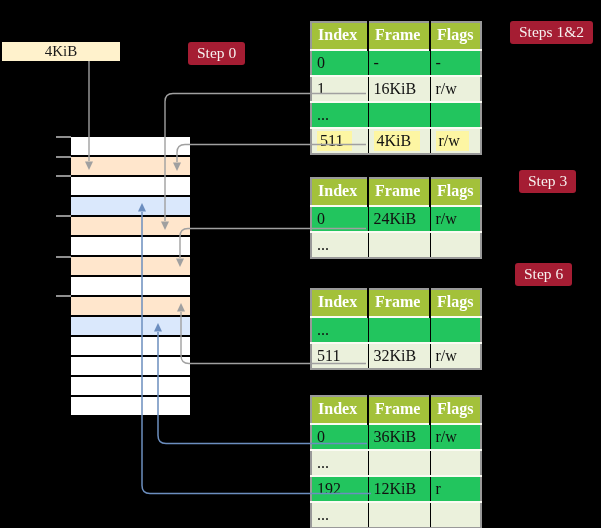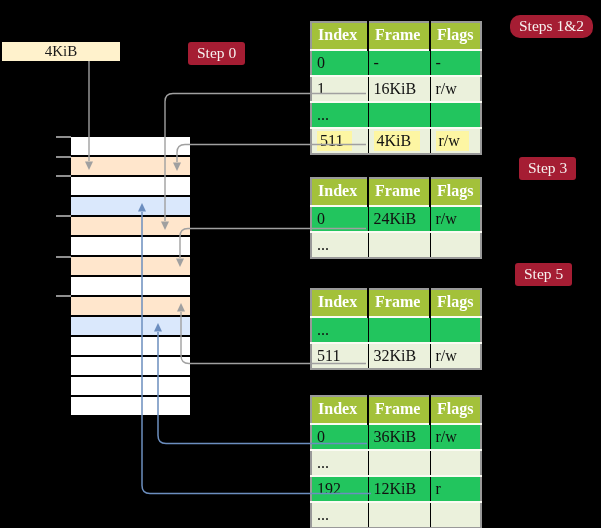--- a/index.html
+++ b/index.html
@@ -13,22 +13,22 @@
     background:var(--cream,#FFF2CC);color:#1a1a1a;font-size:15px;
     display:flex;align-items:center;justify-content:center;line-height:1;
   }
   
   .step{
     position:absolute;background:var(--red,#A51D33);color:#f6f1ef;
     font-size:15.5px;line-height:1;padding:3px 9px 4px 9px;border-radius:3px;
     white-space:nowrap;
   }
   .step-0{left:188px;top:42px;}
-  .step-12{left:510px;top:15px;border-radius:10px;}
-  .step-3{left:519px;top:157px;}
+  .step-12{left:510px;top:21px;}
+  .step-3{left:519px;top:170px;}
   .step-4{left:515px;top:263px;}
   
   .stack{
     position:absolute;left:71px;top:137px;width:119px;height:278px;
     display:flex;flex-direction:column;
   }
   .mrow{flex:1;border-bottom:2px solid #000;}
   .mrow:last-child{border-bottom:none;}
   .mrow.white{background:#ffffff;}
   .mrow.orange{background:var(--orange,#FFE6CC);}
@@ -62,21 +62,21 @@
 
 <div class="canvas">
 
   <div class="frame-box">
     <span>4KiB</span>
   </div>
 
   <div class="step step-0">Step 0</div>
   <div class="step step-12">Steps 1&amp;2</div>
   <div class="step step-3">Step 3</div>
-  <div class="step step-4">Step 5</div>
+  <div class="step step-4">Step 6</div>
 
   <div class="stack">
       <div class="mrow white"></div>
       <div class="mrow orange"></div>
       <div class="mrow white"></div>
       <div class="mrow blue"></div>
       <div class="mrow orange"></div>
       <div class="mrow white"></div>
       <div class="mrow orange"></div>
       <div class="mrow white"></div>

